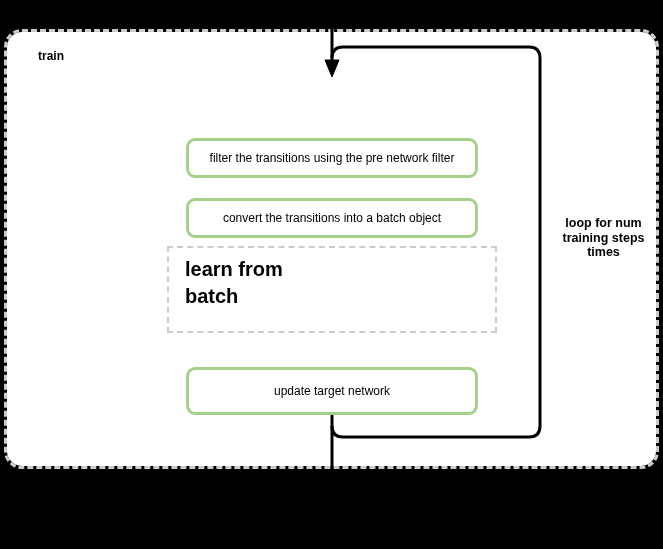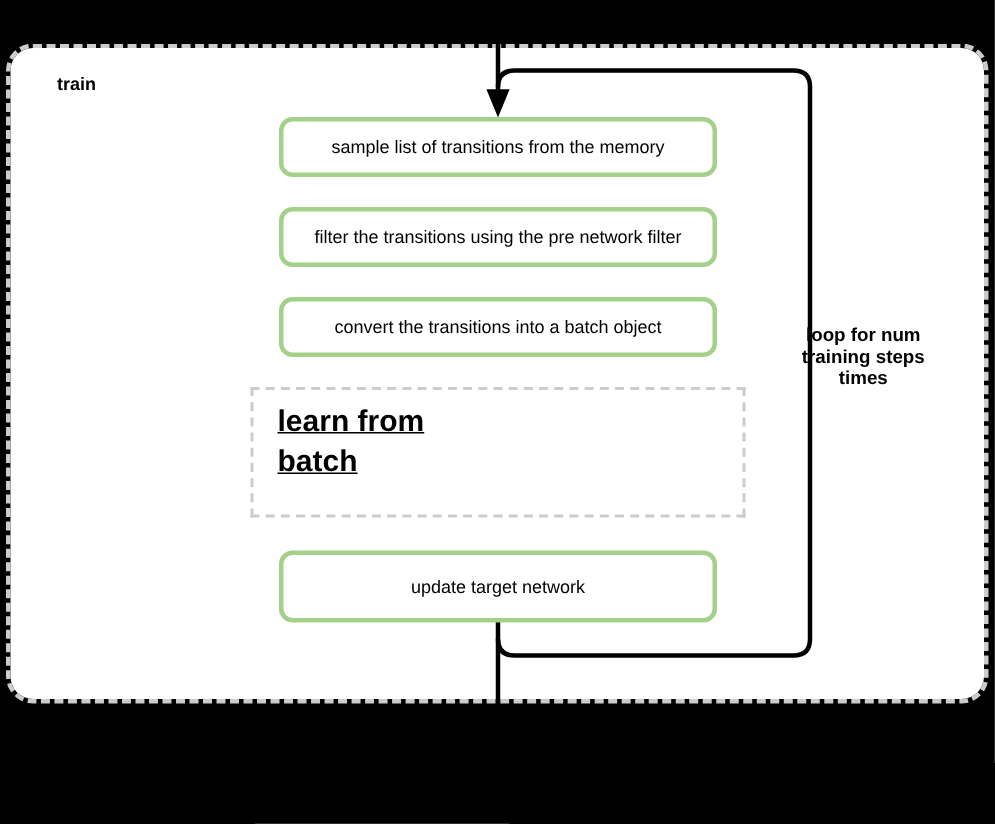--- a/index.html
+++ b/index.html
@@ -59,37 +59,36 @@
     text-align: center;
     font-size: 12px;
     padding: 2px 10px;
   }
   .step-1 { top: 78px; }
   .step-2 { top: 138px; }
   .step-3 { top: 198px; }
   .step-final { top: 367px; height: 48px; }
   .subprocess {
     position: absolute;
-    left: 167px; top: 258px;
+    left: 167px; top: 246px;
     width: 330px; height: 87px;
     box-sizing: border-box;
     background: var(--box_fill, #fff);
     border: 2px dashed var(--container_border, #ccc);
     padding: 8px 16px;
-    text-decoration: underline;
   }
   .subprocess .sub-label {
     font-size: 20px;
     font-weight: bold;
     line-height: 27px;
     white-space: pre-line;
   }
   .loop-annotation {
     position: absolute;
-    left: 528px; top: 216px;
+    left: 556px; top: 216px;
     width: 95px;
     text-align: center;
     font-size: 12.5px;
     font-weight: bold;
     line-height: 14.5px;
     white-space: pre-line;
   }
 </style>
 </head>
 <body>
@@ -100,23 +99,20 @@
 
   <svg class="connectors" viewBox="0 0 663 549">
     <line x1="332" y1="0" x2="332" y2="63"></line>
     <polygon points="325,60 339,60 332,77"></polygon>
     <path d="M 332 58 Q 332 47 343 47 L 529 47 Q 540 47 540 58 L 540 426 Q 540 437 529 437 L 343 437 Q 332 437 332 426"></path>
     <line x1="332" y1="408" x2="332" y2="510"></line>
   </svg>
 
   <div class="title">train</div>
 
-  <div class="step step-1">
-    <span>sample list of transitions from the memory</span>
-  </div>
 
   <div class="step step-2">
     <span>filter the transitions using the pre network filter</span>
   </div>
 
   <div class="step step-3">
     <span>convert the transitions into a batch object</span>
   </div>
 
   <div class="subprocess">

